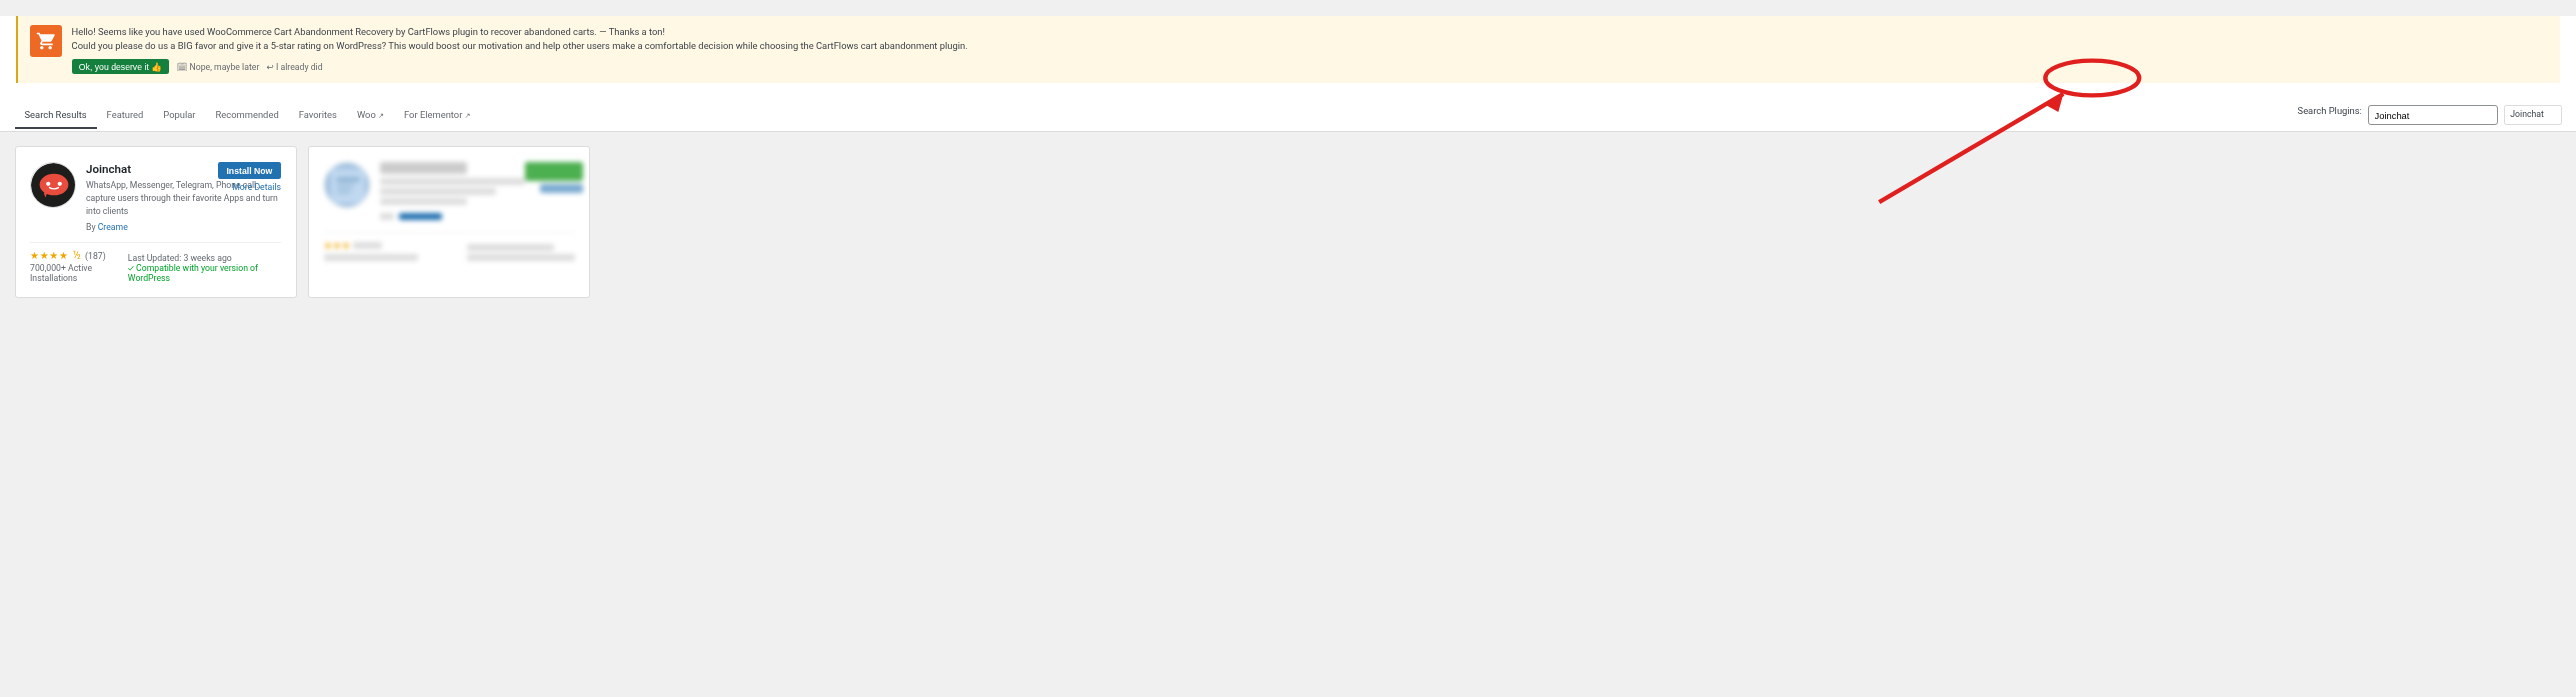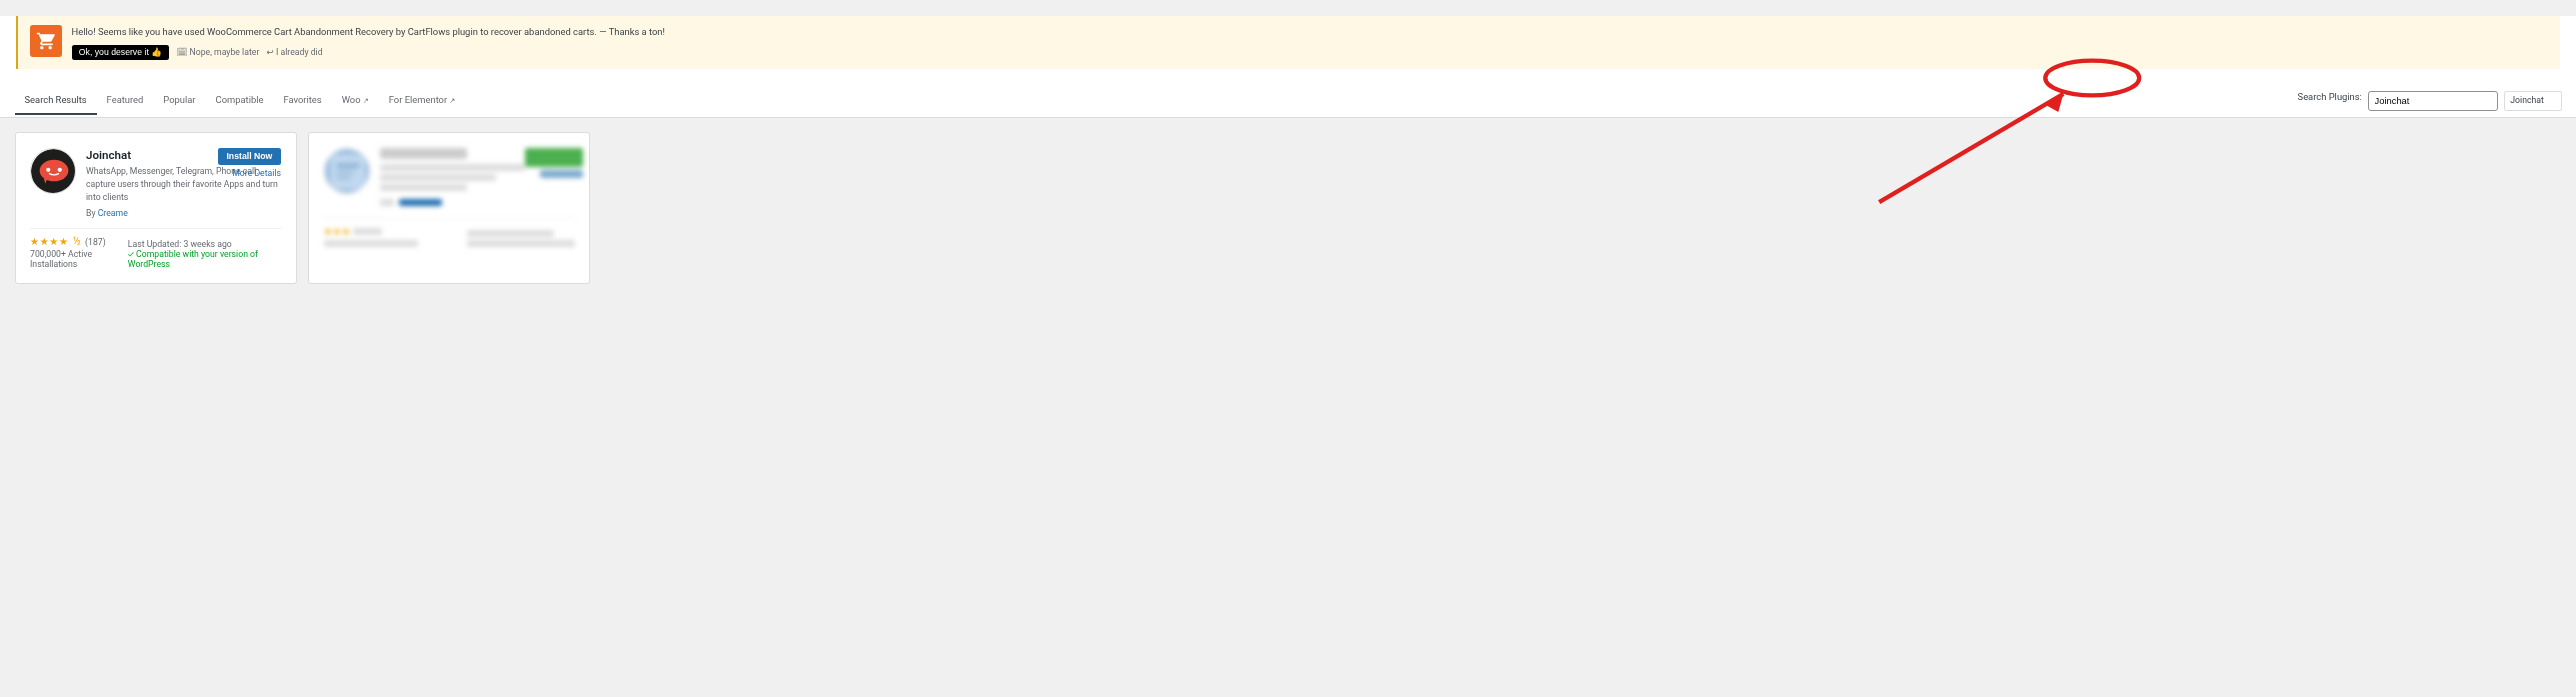--- a/index.html
+++ b/index.html
@@ -10,21 +10,21 @@
     
     .page-header { background: #fff; padding: 5.8px 14.5px 0 14.5px; border-bottom: 0.7px solid #dcdcde; }
     .page-title-row { display: flex; align-items: center; gap: 7.2px; padding: 7.2px 0 5.8px 0; }
     .page-title { font-size: 16.6px; font-weight: 400; color: #1d2327; line-height: 1.3; }
     .upload-plugin-btn { background: #f6f7f7; border: 0.7px solid #ccc; color: #3c434a; padding: 2.9px 7.2px; font-size: 8.7px; border-radius: 2.2px; cursor: pointer; }
     .notice-icon { background: #ee6a24; border-radius: 2.9px; width: 32px; height: 32px; display: flex; align-items: center; justify-content: center; flex-shrink: 0; }
     .notice-icon svg { fill: white; }
     .notice-content { flex: 1; }
     .notice-text { color: #3c434a; font-size: 9.4px; line-height: 1.5; }
     .notice-actions { display: flex; align-items: center; gap: 7.2px; margin-top: 5.8px; }
-    .notice-btn-ok { background: #000000; color: #fff; border: none; padding: 2.9px 7.2px; border-radius: 2.2px; font-size: 8.7px; cursor: pointer; }
+    .notice-btn-ok { background: #15803d; color: #fff; border: none; padding: 2.9px 7.2px; border-radius: 2.2px; font-size: 8.7px; cursor: pointer; }
     .notice-btn-later { color: #646970; font-size: 8.7px; cursor: pointer; text-decoration: none; display: flex; align-items: center; gap: 2.9px; }
     .notice-btn-did { color: #646970; font-size: 8.7px; cursor: pointer; text-decoration: none; display: flex; align-items: center; gap: 2.9px; }
     .tab-item { padding: 7.2px 10px; font-size: 9.4px; color: #646970; cursor: pointer; border-bottom: 2.2px solid transparent; text-decoration: none; white-space: nowrap; }
     .tab-item.active { color: #3c434a; border-bottom: 2.2px solid #3c434a; font-weight: 400; }
     .tab-item.external::after { content: '↗'; font-size: 7.2px; margin-left: 2.2px; }
     .search-label { font-size: 9.4px; color: #3c434a; white-space: nowrap; }
     .search-input { border: 0.7px solid #8c8f94; border-radius: 2.9px; padding: 3.6px 5.8px; font-size: 9.4px; width: 130px; }
 
     
     .plugins-area { padding: 14.5px; }
@@ -74,34 +74,35 @@
 
     <div class="notice-wrapper">
       <div class="notice-icon">
 
         <svg width="20" height="20" viewBox="0 0 24 24" fill="white">
           <path d="M7 18c-1.1 0-1.99.9-1.99 2S5.9 22 7 22s2-.9 2-2-.9-2-2-2zM1 2v2h2l3.6 7.59-1.35 2.45c-.16.28-.25.61-.25.96C5 16.1 6.1 17 7.2 17H20v-2H7.42c-.14 0-.25-.11-.25-.25l.03-.12.9-1.63H17c.75 0 1.41-.41 1.75-1.03l3.58-6.49A1 1 0 0021.46 4H5.21l-.94-2H1zm16 16c-1.1 0-1.99.9-1.99 2s.89 2 1.99 2 2-.9 2-2-.9-2-2-2z"></path>
         </svg>
       </div>
       <div class="notice-content">
         <p class="notice-text">Hello! Seems like you have used WooCommerce Cart Abandonment Recovery by CartFlows plugin to recover abandoned carts. — Thanks a ton!</p>
+        <p class="notice-text">Could you please do us a BIG favor and give it a 5-star rating on WordPress? This would boost our motivation and help other users make a comfortable decision while choosing the CartFlows cart abandonment plugin.</p>
         <div class="notice-actions">
           <button class="notice-btn-ok">Ok, you deserve it 👍</button>
           <a class="notice-btn-later">🗓 Nope, maybe later</a>
           <a class="notice-btn-did">↩ I already did</a>
         </div>
       </div>
     </div>
 
     <div class="tab-search-row">
       <div class="tabs-container">
         <a class="tab-item active">Search Results</a>
         <a class="tab-item">Featured</a>
         <a class="tab-item">Popular</a>
-        <a class="tab-item">Compatible</a>
+        <a class="tab-item">Recommended</a>
         <a class="tab-item">Favorites</a>
         <a class="tab-item external">Woo</a>
         <a class="tab-item external">For Elementor</a>
       </div>
       <div style="display:flex; gap:5.8px; padding: 5.8px 0;">
         <label class="search-label">Search Plugins:</label>
 
         <div style="position:relative; display:inline-block;">
           <input class="search-input" type="text" value="Joinchat" style="padding-right: 5.8px;">
           

